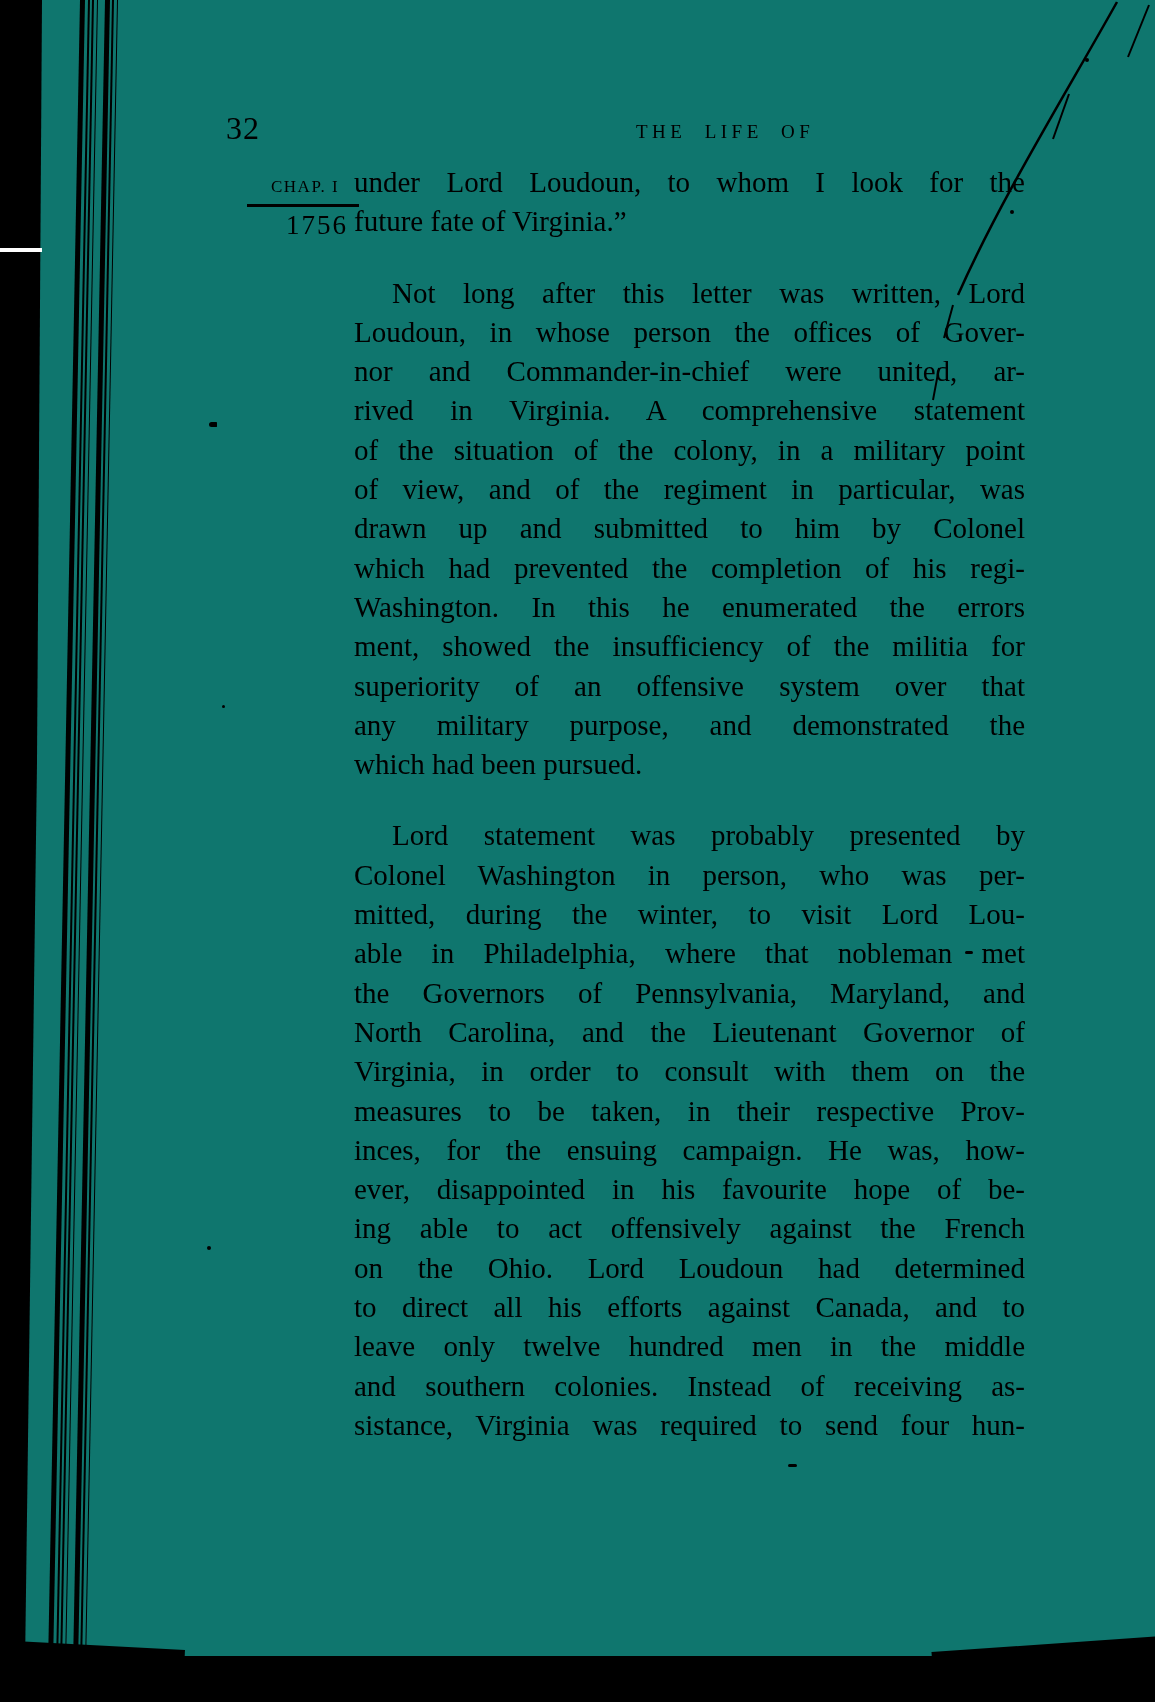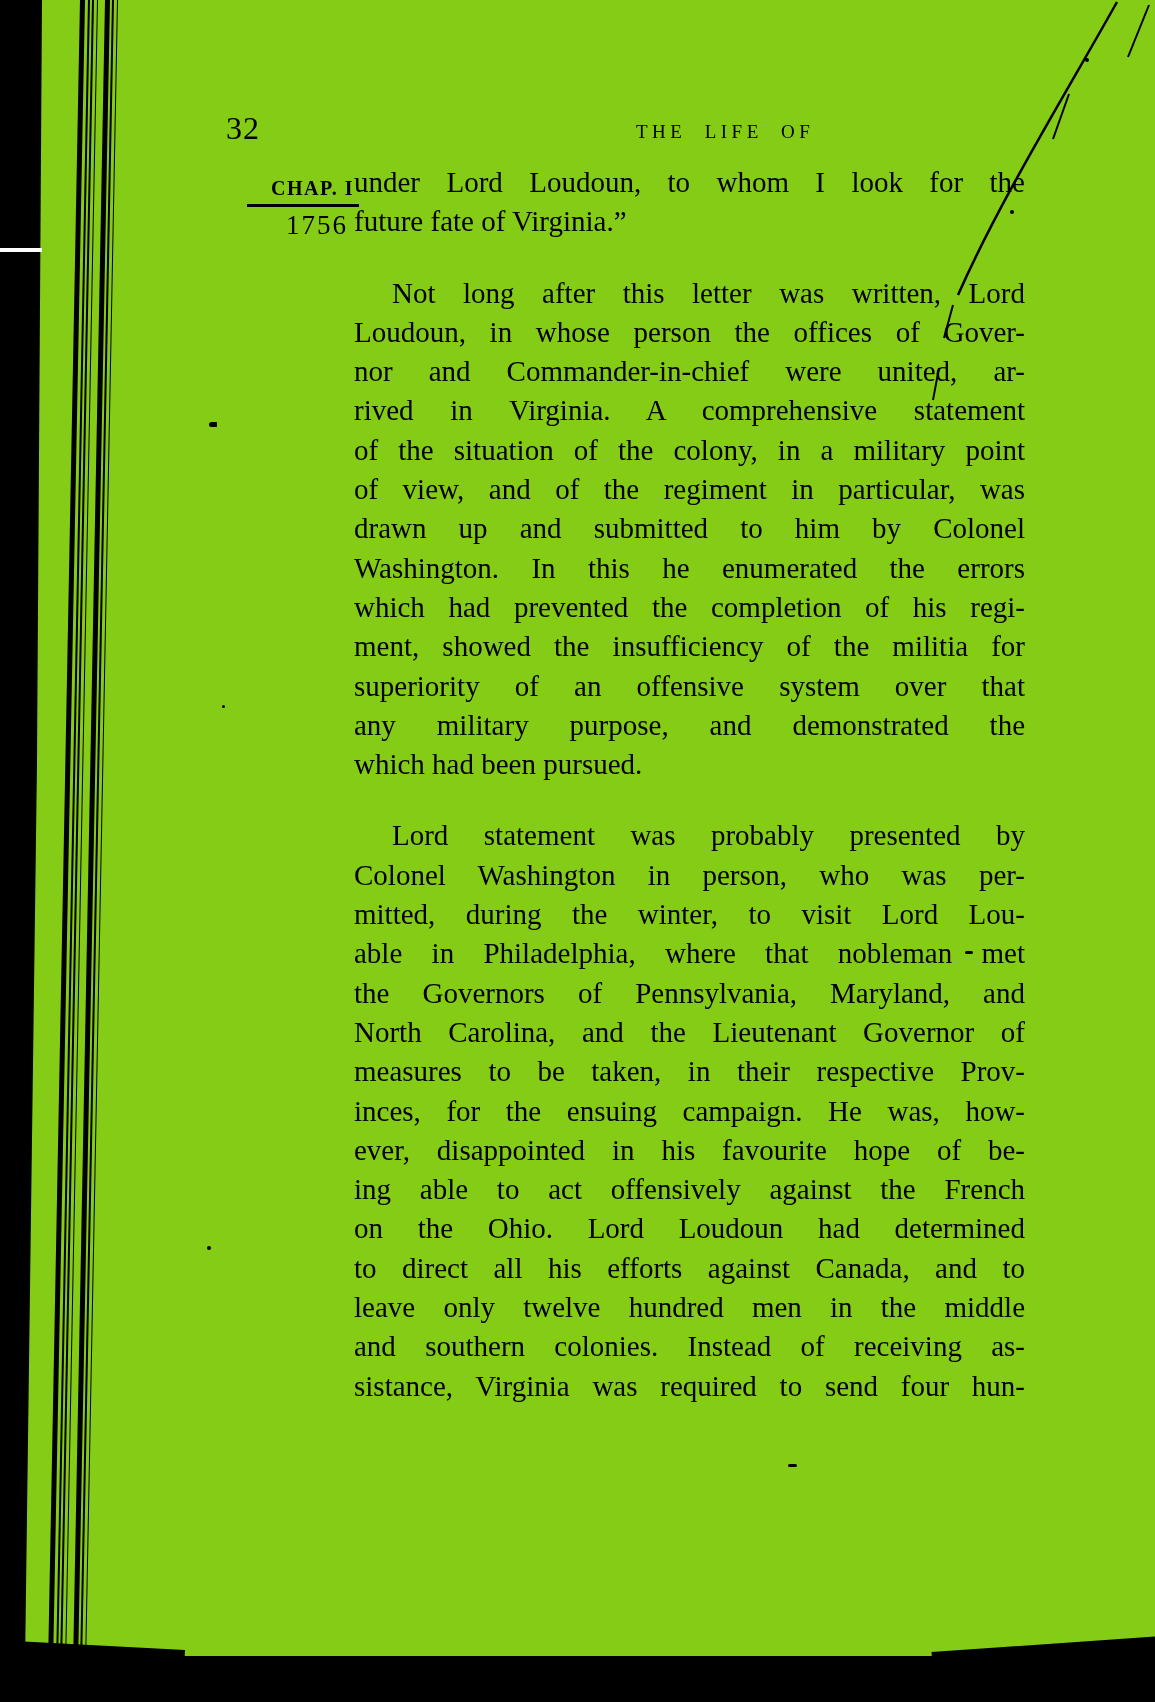--- a/index.html
+++ b/index.html
@@ -3,21 +3,21 @@
 <meta charset="utf-8">
 <style>
   * { box-sizing: border-box; margin: 0; padding: 0; }
   html, body { background: #ffffff; }
   body { width: 1155px; height: 1702px; }
 
   .page {
     position: relative;
     width: 1155px;
     height: 1702px;
-    background: #84cc16;
+    background: #0f766e;
     overflow: hidden;
     font-family: "Liberation Serif", "DejaVu Serif", serif;
     color: #000;
   }
 
   
   .left-bar {
     position: absolute; left: 0; top: 0; height: 100%; width: 42px;
     background: #000;
     clip-path: polygon(0 0, 100% 0, 88% 45%, 60% 97%, 48% 100%, 0 100%);
@@ -54,21 +54,21 @@
   .page-number {
     position: absolute; left: 226px; top: 110px;
     font-size: 32px; letter-spacing: 1px; font-weight: 500;
   }
   .running-header {
     position: absolute; left: 620px; top: 121px;
     font-size: 19px; letter-spacing: 4.5px; word-spacing: 9px; font-weight: 500; margin-left: 16px;
   }
   .margin-chapter {
     position: absolute; left: 271px; top: 177px;
-    font-size: 20px; letter-spacing: 1.5px; font-weight: 700;
+    font-size: 17px; letter-spacing: 1.5px; font-weight: 400;
   }
   .margin-rule { position: absolute; left: 247px; top: 204px; width: 112px; height: 3px; background: #000; }
   .margin-year {
     position: absolute; left: 286px; top: 210px;
     font-size: 27px; letter-spacing: 2px;
   }
 
   .body-text {
     position: absolute; left: 354px; top: 163px; width: 671px;
     font-size: 29px; line-height: 39.3px; font-weight: 500;
@@ -126,32 +126,33 @@
   <div class="body-text">
     <div class="bl">under Lord Loudoun, to whom I look for the</div>
     <div class="bl end">future fate of Virginia.”</div>
     <div class="bl ind">Not long after this letter was written, Lord</div>
     <div class="bl">Loudoun, in whose person the offices of Gover-</div>
     <div class="bl">nor and Commander-in-chief were united, ar-</div>
     <div class="bl">rived in Virginia. A comprehensive statement</div>
     <div class="bl">of the situation of the colony, in a military point</div>
     <div class="bl">of view, and of the regiment in particular, was</div>
     <div class="bl">drawn up and submitted to him by Colonel</div>
+    <div class="bl">which had prevented the completion of his regi-</div>
     <div class="bl">Washington. In this he enumerated the errors</div>
-    <div class="bl">which had prevented the completion of his regi-</div>
     <div class="bl">ment, showed the insufficiency of the militia for</div>
     <div class="bl">superiority of an offensive system over that</div>
     <div class="bl">any military purpose, and demonstrated the</div>
     <div class="bl end">which had been pursued.</div>
     <div class="bl ind">Lord statement was probably presented by</div>
     <div class="bl">Colonel Washington in person, who was per-</div>
     <div class="bl">mitted, during the winter, to visit Lord Lou-</div>
     <div class="bl">able in Philadelphia, where that nobleman met</div>
     <div class="bl">the Governors of Pennsylvania, Maryland, and</div>
     <div class="bl">North Carolina, and the Lieutenant Governor of</div>
+    <div class="bl">Virginia, in order to consult with them on the</div>
     <div class="bl">measures to be taken, in their respective Prov-</div>
     <div class="bl">inces, for the ensuing campaign. He was, how-</div>
     <div class="bl">ever, disappointed in his favourite hope of be-</div>
     <div class="bl">ing able to act offensively against the French</div>
     <div class="bl">on the Ohio. Lord Loudoun had determined</div>
     <div class="bl">to direct all his efforts against Canada, and to</div>
     <div class="bl">leave only twelve hundred men in the middle</div>
     <div class="bl">and southern colonies. Instead of receiving as-</div>
     <div class="bl">sistance, Virginia was required to send four hun-</div>
   </div>

